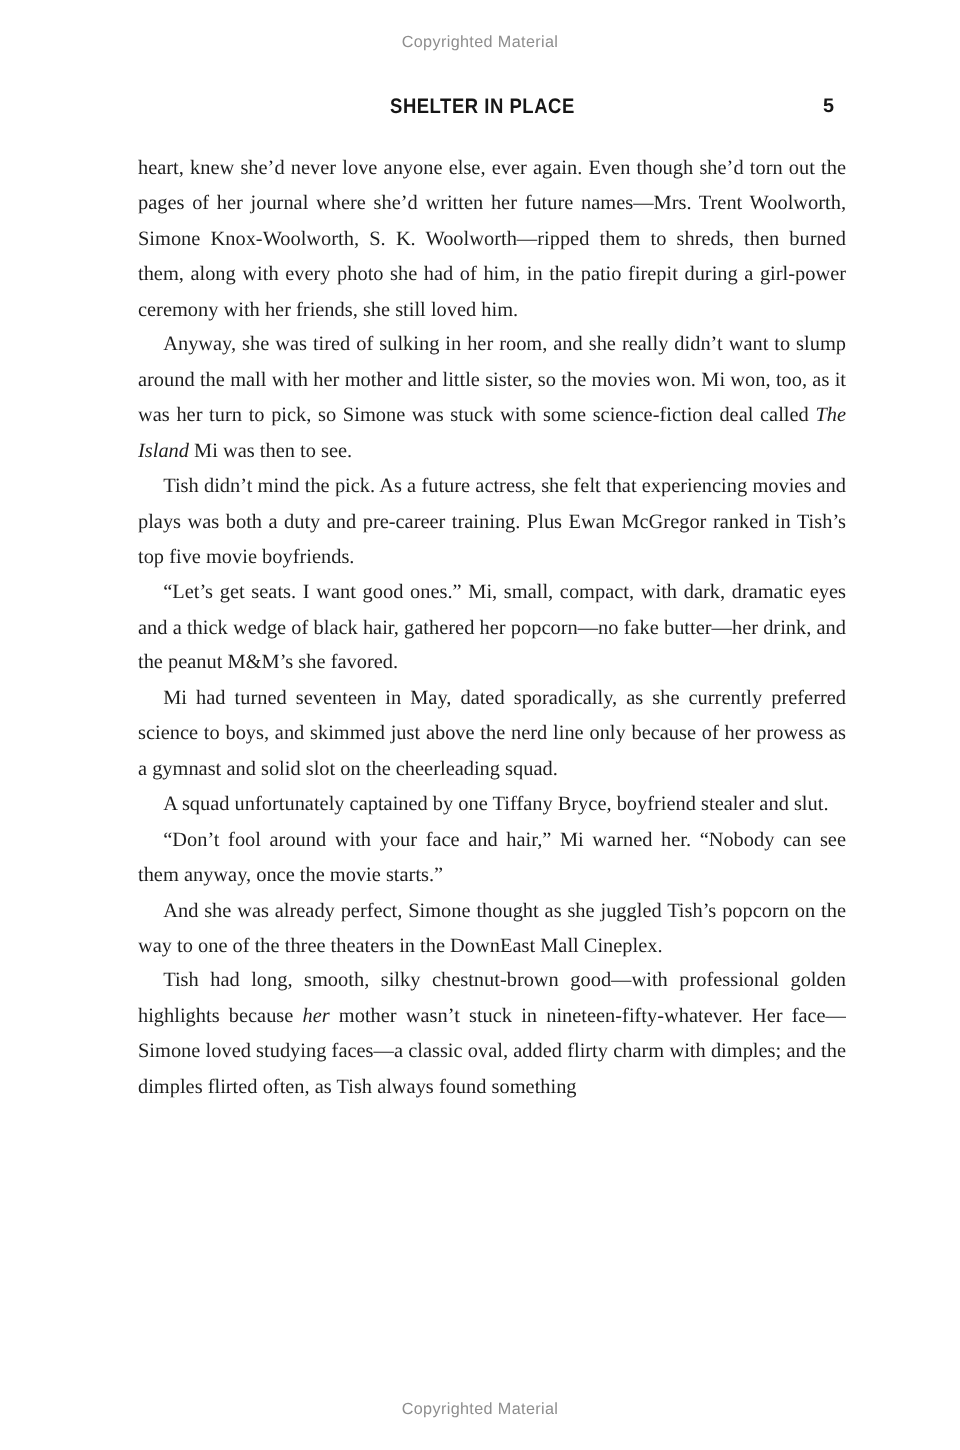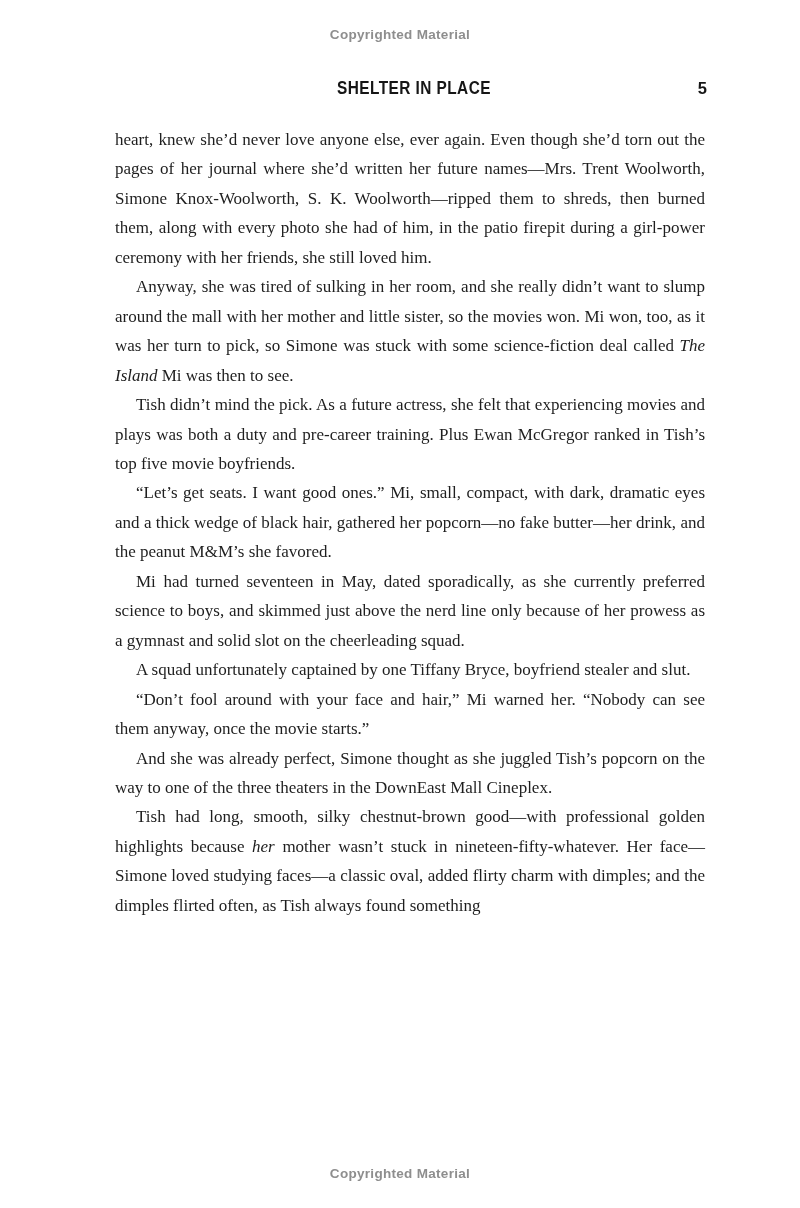--- a/index.html
+++ b/index.html
@@ -10,30 +10,30 @@
     background: #ffffff;
     font-family: "Liberation Serif", serif;
     overflow: hidden;
   }
   .watermark {
     position: absolute;
     left: 0;
     width: 100%;
     text-align: center;
     font-family: "Liberation Sans", sans-serif;
-    font-weight: 700;
+    font-weight: 400;
     font-size: 13.5px;
     letter-spacing: 0.3px;
     color: #8e8e8e;
   }
   .watermark-top { top: 27px; }
   .watermark-bottom { top: 1166px; }
   .running-header {
     position: absolute;
-    left: 119px;
+    left: 107px;
     top: 78px;
     width: 590px;
     height: 22px;
   }
   .header-title {
     display: block;
     text-align: center;
     font-family: "Liberation Sans", sans-serif;
     font-weight: 700;
     font-size: 17.5px;

